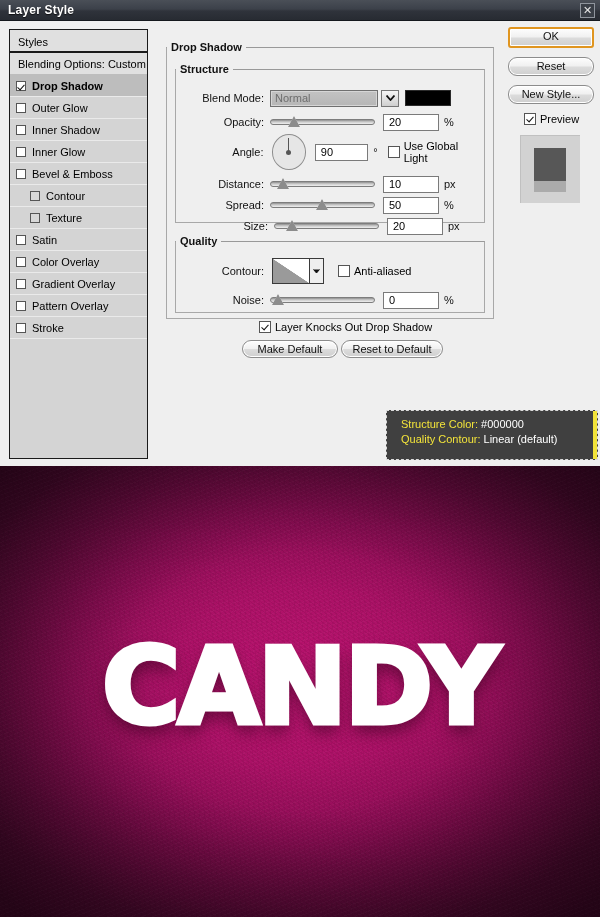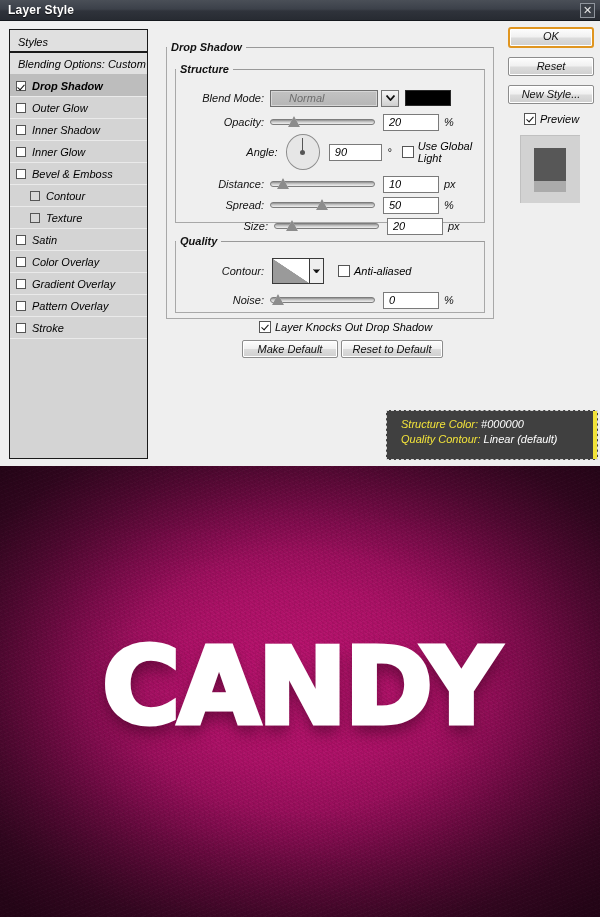--- a/index.html
+++ b/index.html
@@ -30,21 +30,20 @@
     border:1px solid #8f959d;background:#3a3f47;
     color:#e8e8e8;font-size:11px;line-height:13px;text-align:center;
     box-sizing:border-box;cursor:pointer;
   }
 
   
   .dialog{
     position:absolute;left:0;top:21px;width:551px;height:445px;
     background:#efefef;
     box-sizing:border-box;
-    font-style:italic;
   }
 
   
   .styles-panel{position:absolute;left:9px;top:8px;width:139px;}
   .styles-header{
     height:24px;line-height:24px;padding-left:8px;
     background:#e0e0e0;
     border:1px solid #1a1a1a;
     border-bottom:2px solid #1a1a1a;
     box-sizing:border-box;font-size:11px;
@@ -110,21 +109,21 @@
     padding-left:5px;color:#000;
   }
   .unit{font-size:11px;margin-left:5px;color:#111;}
 
   .combo{
     width:108px;height:17px;
     background:linear-gradient(to bottom,#c2c2c2,#b6b6b6);
     border:1px solid #6f6f6f;
     box-shadow:inset 0 0 0 1px #d6d6d6;
     box-sizing:border-box;font-size:11px;line-height:15px;
-    padding-left:18px;color:#6d6d6d;
+    padding-left:4px;color:#6d6d6d;
   }
   .combo-arrow{
     width:18px;height:17px;margin-left:3px;
     background:linear-gradient(to bottom,#f6f6f6,#cfcfcf);
     border:1px solid #767676;box-sizing:border-box;
     display:flex;align-items:center;justify-content:center;
   }
   .combo-arrow svg{display:block;}
   .colorswatch{
     width:46px;height:16px;background:#000;border:1px solid #2b2b2b;
@@ -184,21 +183,21 @@
   }
 
   
   .inlinecheck{display:flex;align-items:center;font-size:11px;}
   .inlinecheck .cbox{width:12px;height:12px;margin-right:4px;}
   .inlinecheck .cbox.checked:after{left:3px;top:1px;}
 
   
   .pbtn{
     background:linear-gradient(to bottom,#fdfdfd 0%,#f0f0f0 48%,#dcdcdc 52%,#cfcfcf 100%);
-    border:1px solid #8c8c8c;border-radius:2px;
+    border:1px solid #8c8c8c;border-radius:9px;
     font-size:11px;text-align:center;color:#111;
     box-sizing:border-box;cursor:pointer;
     box-shadow:inset 0 0 0 1px #fff;
   }
 
   
   .rightcol{position:absolute;left:508px;top:6px;width:86px;}
   .rightcol .pbtn{width:86px;height:19px;line-height:17px;margin-bottom:9px;display:block;}
   .btn-ok{
     border:2px solid #e0951f !important;border-radius:3px !important;
@@ -357,21 +356,21 @@
           <div class="row" style="left:0;top:38px;width:300px;">
             <span class="lab" style="width:88px;">Opacity:</span>
             <span class="slider" style="margin-left:6px;">
               <span class="track"></span>
                 <span class="thumb" style="left: 18px;"></span>
             </span>
             <span class="numbox" style="margin-left:8px;">20</span>
             <span class="unit">%</span>
           </div>
 
-          <div class="row" style="left:18px;top:58px;width:300px;height:38px;">
+          <div class="row" style="left:4px;top:58px;width:300px;height:38px;">
             <span class="lab" style="width:88px;">Angle:</span>
             <span class="dial" style="margin-left:8px;">
               <span class="needle"></span>
                 <span class="hub"></span>
             </span>
             <span class="numbox" style="margin-left:9px;">90</span>
             <span class="unit">°</span>
             <span class="inlinecheck" style="margin-left:10px;">
               <span class="cbox"></span>
               <span>Use Global Light</span>

